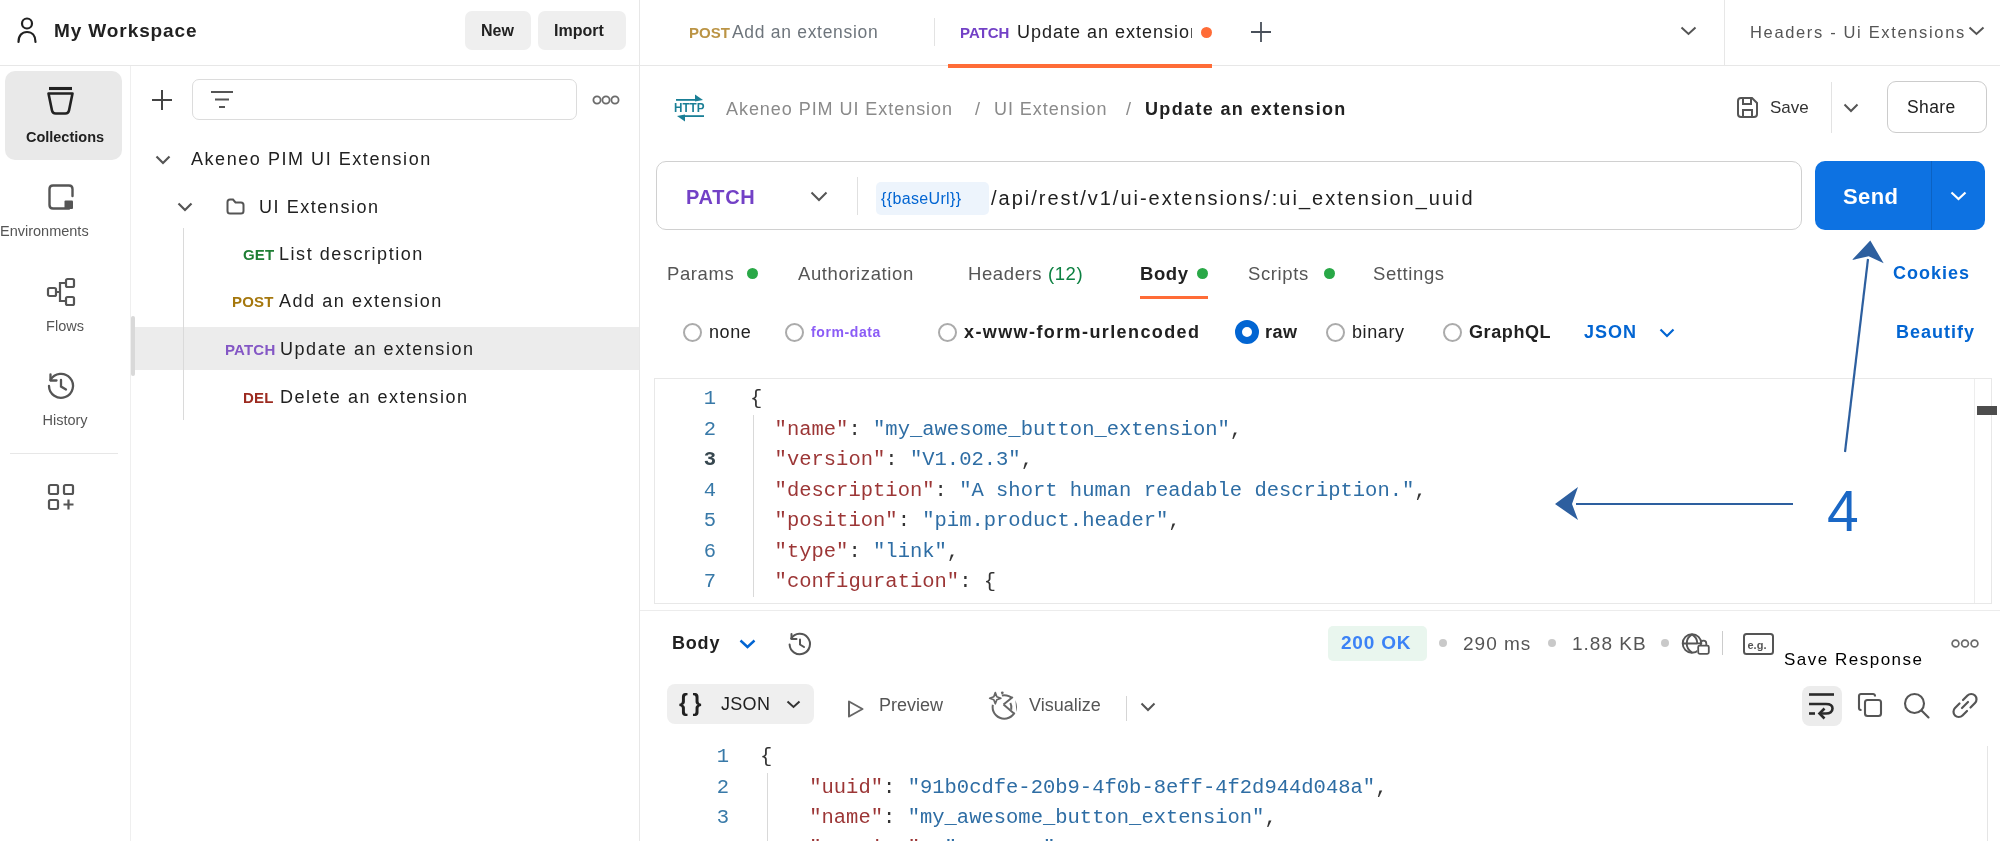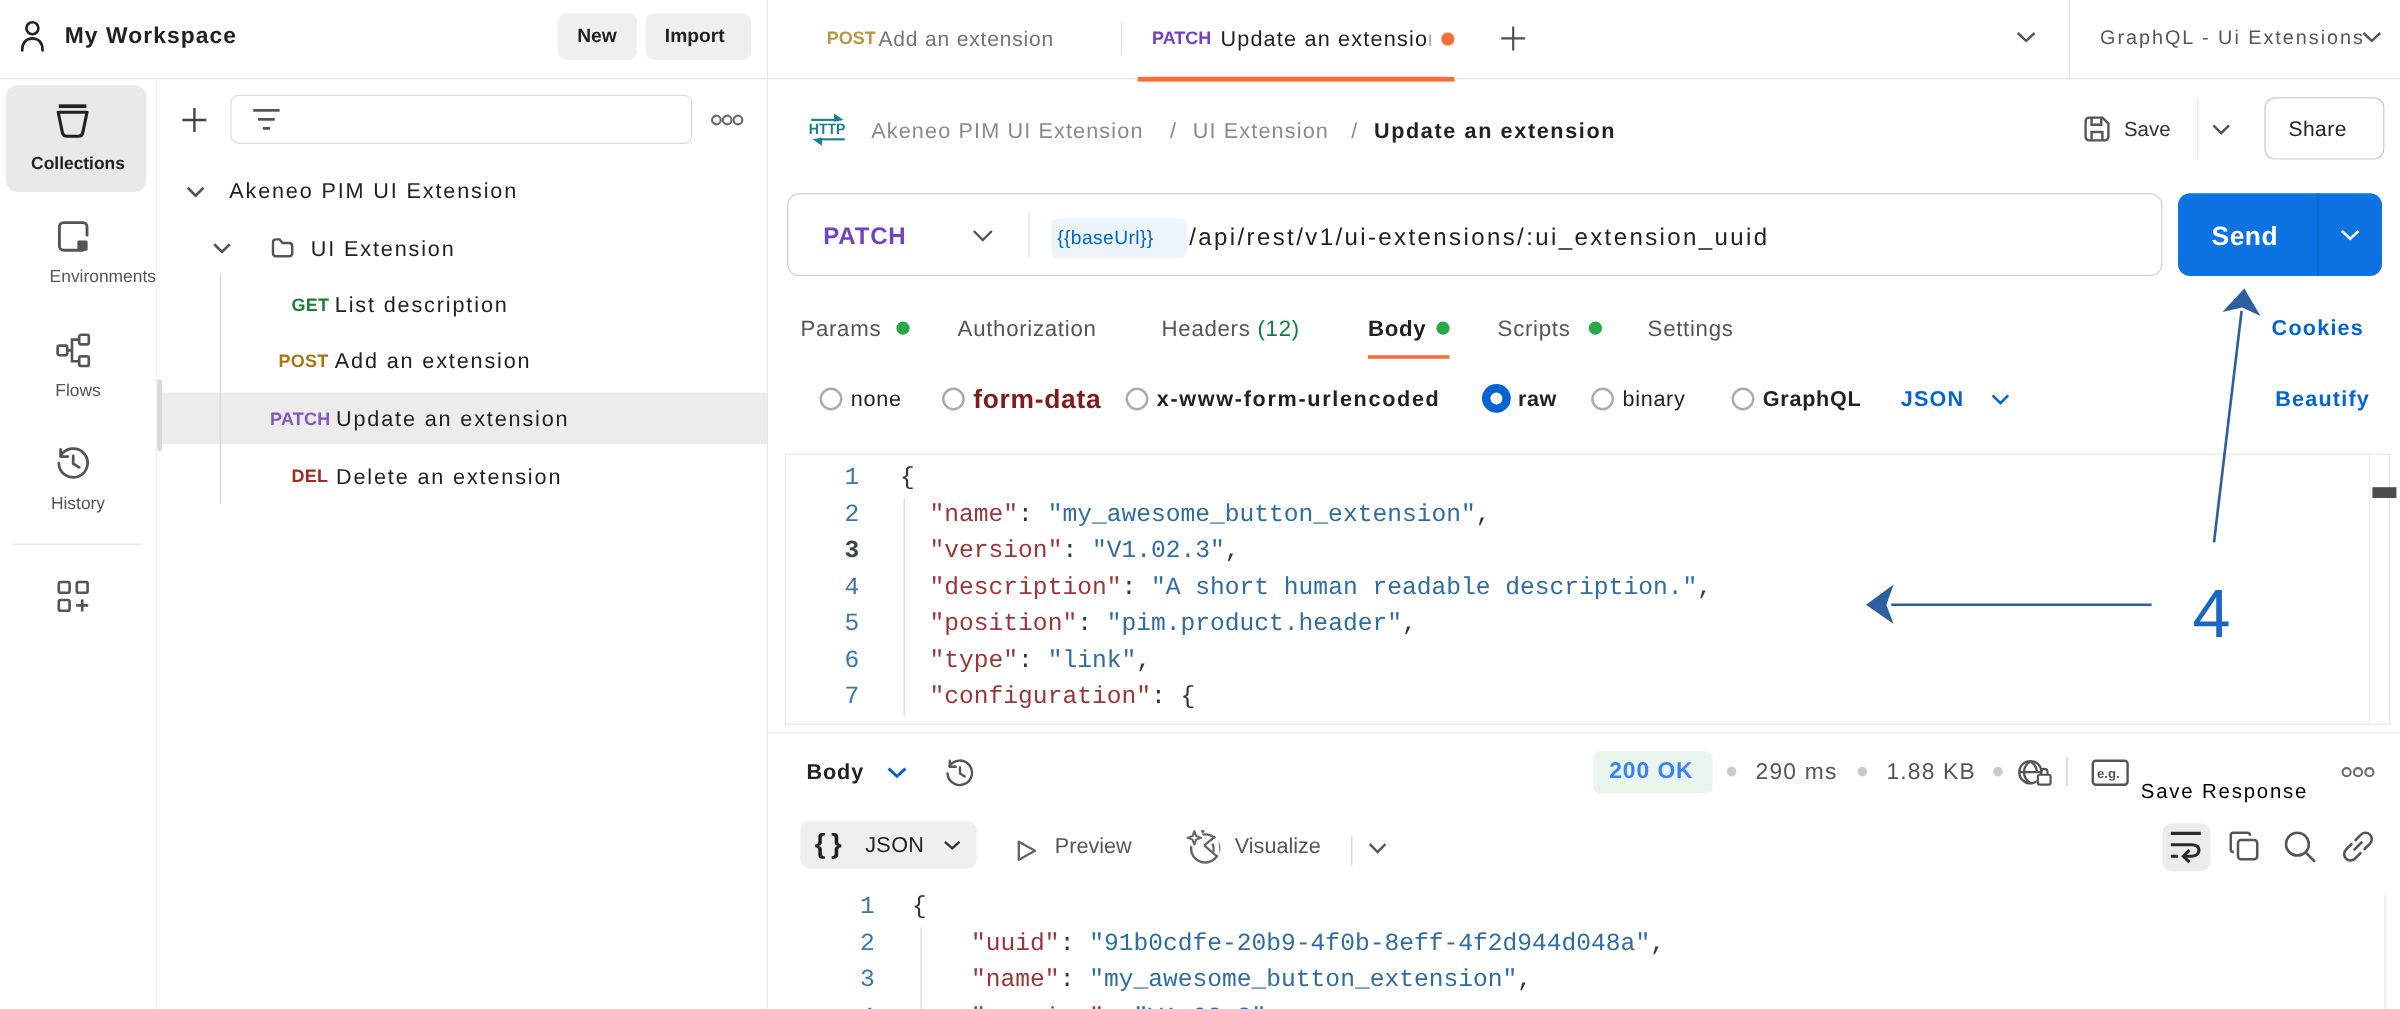--- a/index.html
+++ b/index.html
@@ -31,21 +31,21 @@
 <svg class="abs" style="left:44px;top:84px" width="33" height="34" viewBox="0 0 33 34">
   <path d="M5 4.5 H28" stroke="#212121" stroke-width="3.1" fill="none"></path>
   <path d="M4.5 9.5 H28.5 L25 26.5 C24.6 28.3 23.2 29.5 21.4 29.5 H11.6 C9.8 29.5 8.4 28.3 8 26.5 Z" stroke="#212121" stroke-width="2.6" fill="none" stroke-linejoin="round"></path>
 </svg>
 <div class="t" style="left:0;top:128px;width:130px;text-align:center;font-size:14.5px;font-weight:700;color:#212121;line-height:18px">Collections</div>
 
 <svg class="abs" style="left:47px;top:183px" width="28" height="28" viewBox="0 0 28 28">
   <path d="M22 25.5 H6 C4 25.5 2.5 24 2.5 22 V6 C2.5 4 4 2.5 6 2.5 H22 C24 2.5 25.5 4 25.5 6 V13" stroke="#555" stroke-width="2.4" fill="none" stroke-linecap="round"></path>
   <rect x="17.5" y="17.5" width="8.5" height="8.5" rx="1" fill="#555"></rect>
 </svg>
-<div class="t" style="left:0;top:222px;width:130px;text-align:right;font-size:14.5px;color:#555;line-height:18px">Environments</div>
+<div class="t" style="left:0;top:222px;width:130px;text-align:left;font-size:14.5px;color:#555;line-height:18px">Environments</div>
 
 <svg class="abs" style="left:46px;top:277px" width="30" height="30" viewBox="0 0 30 30">
   <rect x="2" y="11" width="8" height="8" rx="1.5" stroke="#555" stroke-width="2.2" fill="none"></rect>
   <rect x="20" y="2" width="8" height="8" rx="1.5" stroke="#555" stroke-width="2.2" fill="none"></rect>
   <rect x="20" y="20" width="8" height="8" rx="1.5" stroke="#555" stroke-width="2.2" fill="none"></rect>
   <path d="M10 15 H14 M14 15 V6 H20 M14 15 V24 H20" stroke="#555" stroke-width="2.2" fill="none"></path>
 </svg>
 <div class="t" style="left:0;top:317px;width:130px;text-align:center;font-size:14.5px;color:#555;line-height:18px">Flows</div>
 
 <svg class="abs" style="left:46px;top:371px" width="30" height="30" viewBox="0 0 30 30">
@@ -117,21 +117,21 @@
 <div class="abs" style="left:1017px;top:21px;width:175px;height:22px;overflow:hidden"><span style="font-size:18px;letter-spacing:1px;line-height:22px;color:#212121;white-space:nowrap">Update an extension</span></div>
 <div class="abs" style="left:1201px;top:27px;width:11px;height:11px;border-radius:50%;background:#ff6c37"></div>
 <svg class="abs" style="left:1249px;top:20px" width="24" height="24" viewBox="0 0 24 24">
   <path d="M12 2 V22 M2 12 H22" stroke="#49505a" stroke-width="1.8" fill="none"></path>
 </svg>
 <div class="abs" style="left:948px;top:64px;width:264px;height:4px;background:#ff6c37"></div>
 <div class="abs" style="left:1724px;top:0;width:1px;height:66px;background:#e7e7e7"></div>
 <svg class="abs" style="left:1680px;top:26px" width="17" height="10" viewBox="0 0 17 10">
   <path d="M1.5 1.5 L8.5 8 L15.5 1.5" stroke="#555" stroke-width="2" fill="none"></path>
 </svg>
-<div class="t" style="left:1750px;top:22px;font-size:16.5px;letter-spacing:1.65px;line-height:20px;color:#555">GraphQL - Ui Extensions</div>
+<div class="t" style="left:1750px;top:22px;font-size:16.5px;letter-spacing:1.65px;line-height:20px;color:#555">Headers - Ui Extensions</div>
 <svg class="abs" style="left:1968px;top:26px" width="17" height="10" viewBox="0 0 17 10">
   <path d="M1.5 1.5 L8.5 8 L15.5 1.5" stroke="#555" stroke-width="2" fill="none"></path>
 </svg>
 
 <svg class="abs" style="left:674px;top:93px" width="32" height="30" viewBox="0 0 32 30">
   <path d="M2 6 H23 V7.8 H2 Z" fill="#1a7f96"></path>
   <polygon points="21,1.5 29,6.9 21,8.5" fill="#1a7f96"></polygon>
   <path d="M30 22.2 H9 V24 H30 Z" fill="#1a7f96"></path>
   <polygon points="11,21.5 3,23.1 11,28.5" fill="#1a7f96"></polygon>
   <text x="0" y="19" font-family="'Liberation Sans',sans-serif" font-size="12.5" font-weight="700" fill="#1a7f96" textLength="30.5" lengthAdjust="spacingAndGlyphs">HTTP</text>
@@ -180,21 +180,21 @@
 <div class="abs" style="left:1197px;top:268px;width:11px;height:11px;border-radius:50%;background:#29a847"></div>
 <div class="abs" style="left:1140px;top:296px;width:68px;height:3px;background:#ff6c37"></div>
 <div class="t" style="left:1248px;top:262px;font-size:18.5px;letter-spacing:0.6px;line-height:23px;color:#555">Scripts</div>
 <div class="abs" style="left:1324px;top:268px;width:11px;height:11px;border-radius:50%;background:#29a847"></div>
 <div class="t" style="left:1373px;top:262px;font-size:18.5px;letter-spacing:0.6px;line-height:23px;color:#555">Settings</div>
 <div class="t" style="left:1893px;top:262px;font-size:18px;letter-spacing:1px;font-weight:700;line-height:22px;color:#0265d2">Cookies</div>
 
 <div class="abs" style="left:683px;top:323px;width:19px;height:19px;border:2px solid #ababab;border-radius:50%"></div>
 <div class="t" style="left:709px;top:321px;font-size:18px;letter-spacing:0.6px;font-weight:400;line-height:23px;color:#212121">none</div>
 <div class="abs" style="left:785px;top:323px;width:19px;height:19px;border:2px solid #ababab;border-radius:50%"></div>
-<div class="t" style="left:811px;top:321px;font-size:22px;letter-spacing:0.6px;font-weight:600;line-height:23px;color:#7f1d1d">form-data</div>
+<div class="t" style="left:811px;top:321px;font-size:14px;letter-spacing:0.6px;font-weight:600;line-height:23px;color:#8b5cf6">form-data</div>
 <div class="abs" style="left:938px;top:323px;width:19px;height:19px;border:2px solid #ababab;border-radius:50%"></div>
 <div class="t" style="left:964px;top:321px;font-size:18px;letter-spacing:1.4px;font-weight:600;line-height:23px;color:#212121">x-www-form-urlencoded</div>
 <div class="abs" style="left:1235px;top:320px;width:24px;height:24px;border:7px solid #0265d2;border-radius:50%;background:#fff"></div>
 <div class="t" style="left:1265px;top:321px;font-size:18px;letter-spacing:0.5px;font-weight:700;line-height:23px;color:#212121">raw</div>
 <div class="abs" style="left:1326px;top:323px;width:19px;height:19px;border:2px solid #ababab;border-radius:50%"></div>
 <div class="t" style="left:1352px;top:321px;font-size:18px;letter-spacing:0.6px;font-weight:400;line-height:23px;color:#212121">binary</div>
 <div class="abs" style="left:1443px;top:323px;width:19px;height:19px;border:2px solid #ababab;border-radius:50%"></div>
 <div class="t" style="left:1469px;top:321px;font-size:18px;letter-spacing:0.6px;font-weight:600;line-height:23px;color:#212121">GraphQL</div>
 <div class="t" style="left:1584px;top:321px;font-size:18px;letter-spacing:1px;font-weight:700;line-height:22px;color:#0265d2">JSON</div>
 <svg class="abs" style="left:1659px;top:328px" width="16" height="10" viewBox="0 0 16 10">

